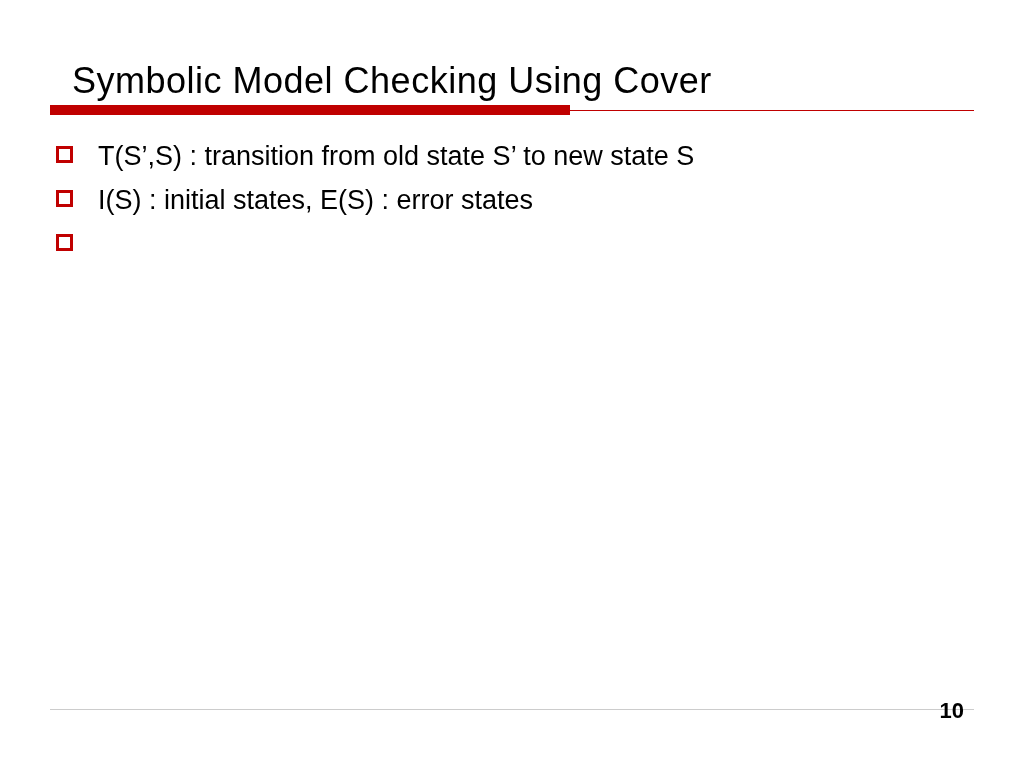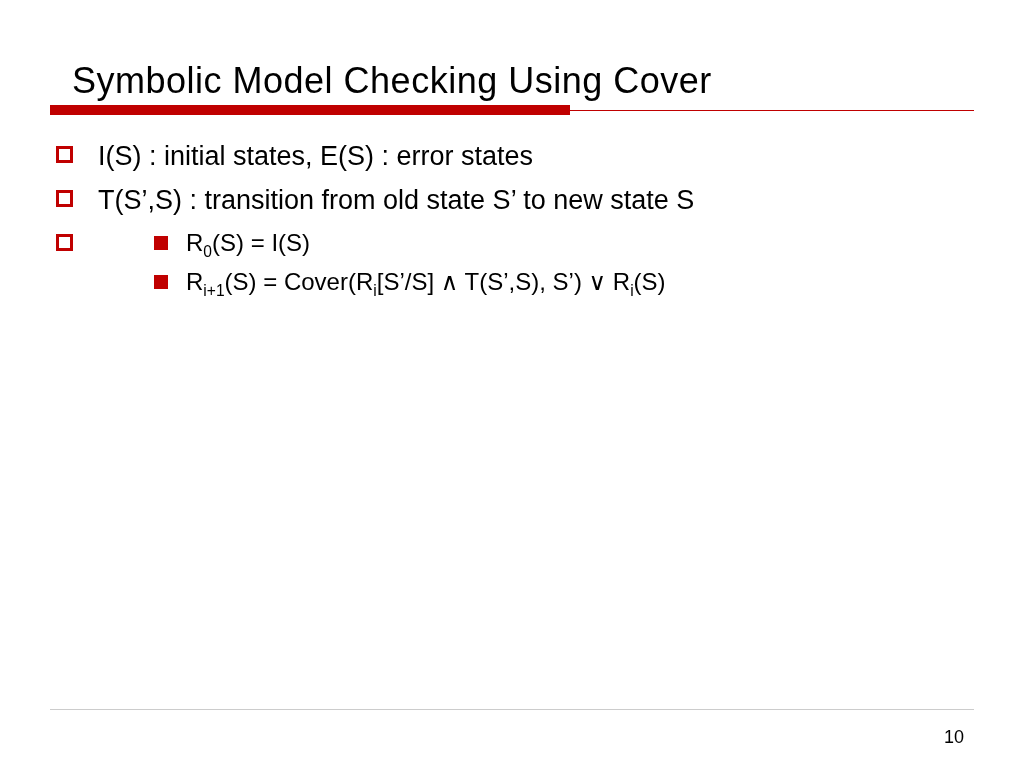--- a/index.html
+++ b/index.html
@@ -94,47 +94,40 @@
   .footer-line {
     position: absolute;
     bottom: 58px;
     left: 50px;
     right: 50px;
     height: 1px;
     background: #ccc;
   }
   .pagenum {
     position: absolute;
-    bottom: 20px;
+    bottom: 44px;
     right: 60px;
-    font-size: 18px;
+    font-size: 22px;
+    font-weight: bold;
   }
 </style>
 </head>
 <body>
 
 <div class="slide">
   <h1 class="title">Symbolic Model Checking Using Cover</h1>
   <div class="rule">
     <span class="rule-thick"></span>
     <span class="rule-thin"></span>
   </div>
 
   <ul class="lvl1">
+    <li><span>T(S’,S) : transition from old state S’ to new state S</span></li>
     <li><span>I(S) : initial states,    E(S) : error states</span></li>
-    <li><span>T(S’,S) : transition from old state S’ to new state S</span></li>
     <li>
-      <ul class="lvl2">
-        <li>
-          <span>R</span><span class="sub">0</span><span>(S) = I(S)</span>
-        </li>
-        <li>
-          <span>R</span><span class="sub">i+1</span><span>(S) = Cover(R</span><span class="sub">i</span><span>[S’/S] ∧ T(S’,S), S’) ∨ R</span><span class="sub">i</span><span>(S)</span>
-        </li>
-      </ul>
     </li>
   </ul>
 
   <div class="gap"></div>
 
 
   <div class="footer-line"></div>
   <div class="pagenum">10</div>
 </div>
 

